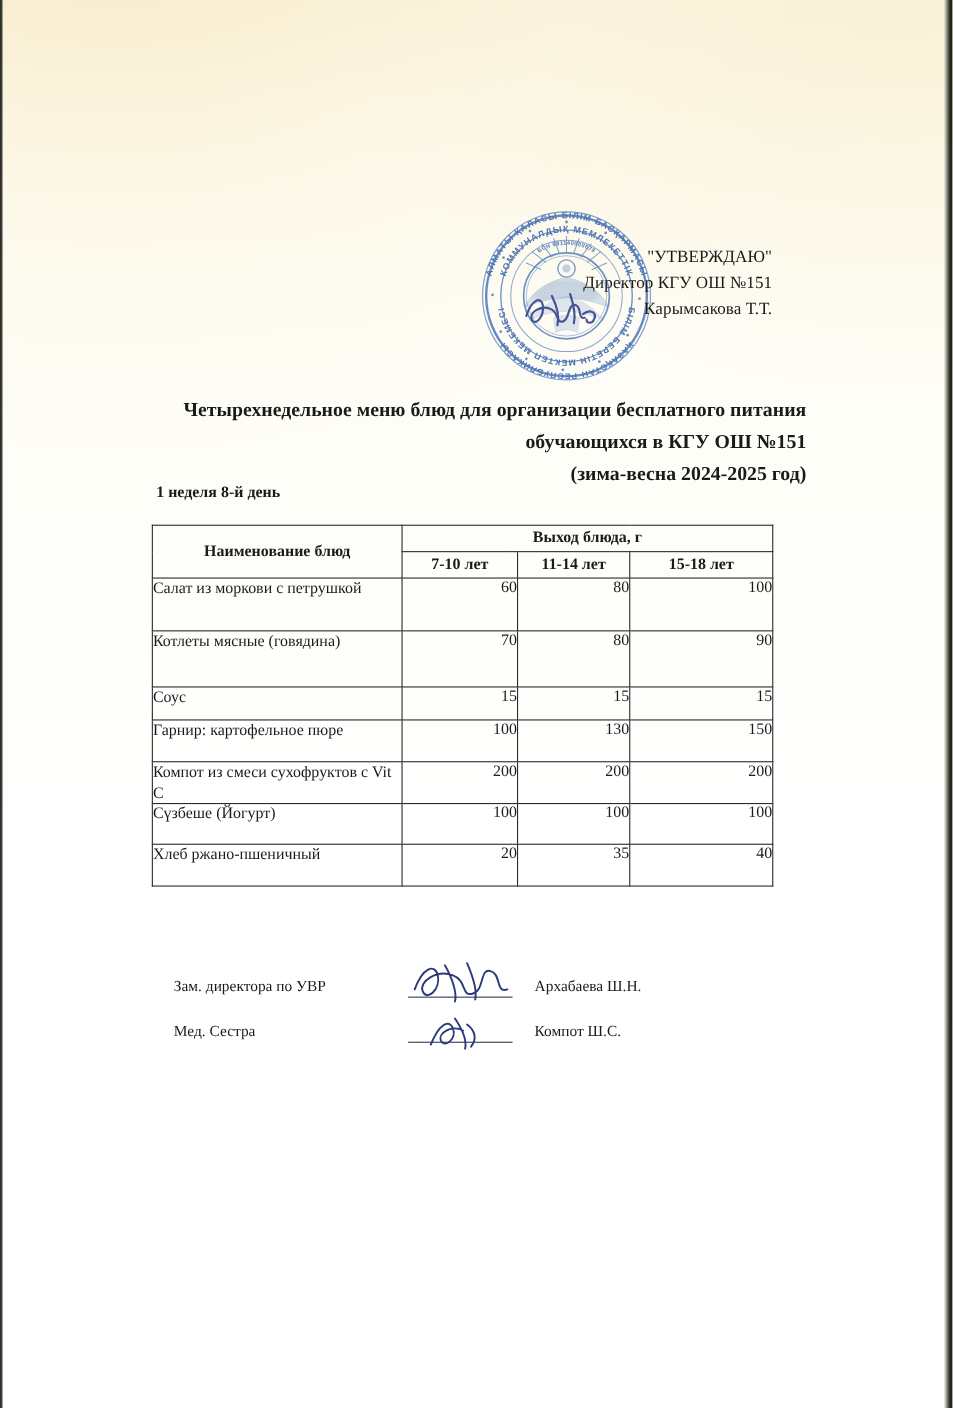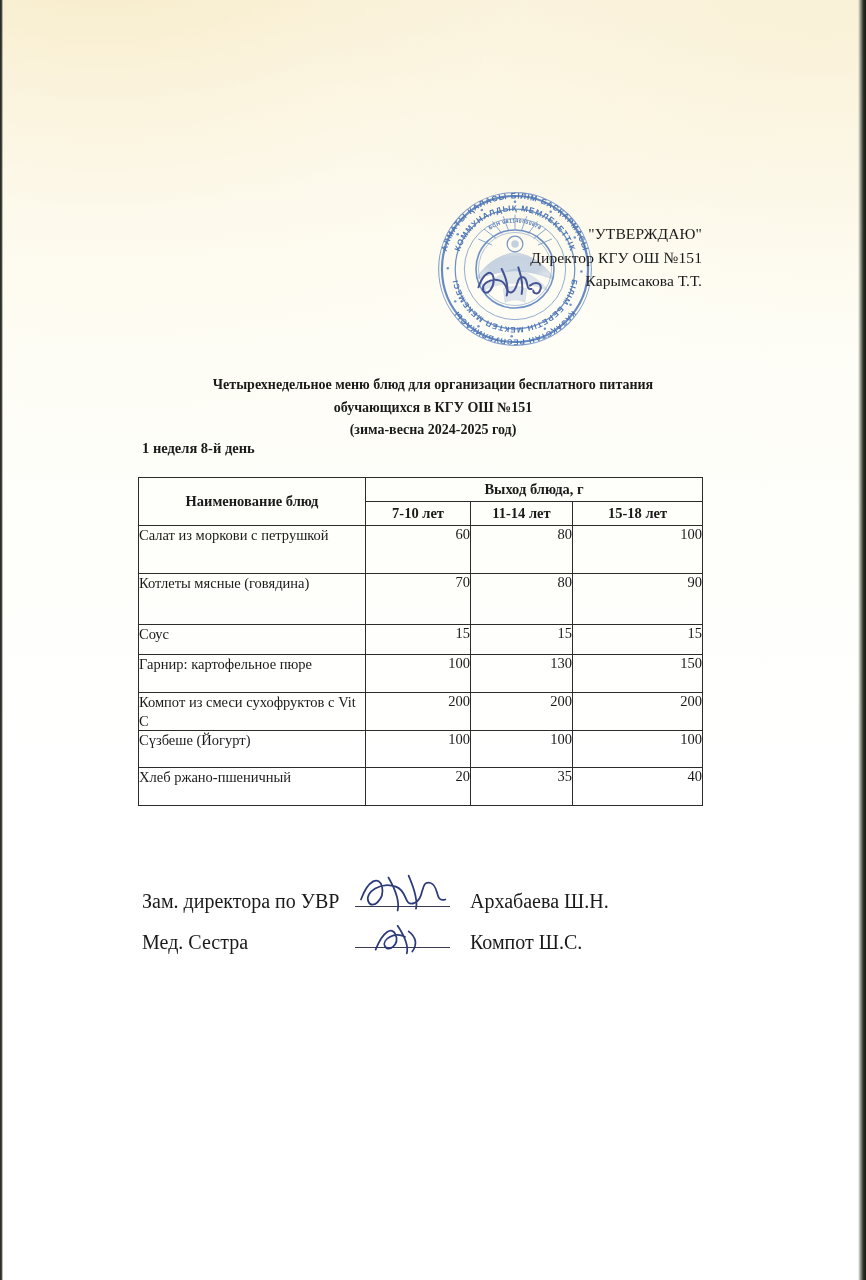--- a/index.html
+++ b/index.html
@@ -76,25 +76,25 @@
     width: 166px;
     height: 166px;
     z-index: 3;
     opacity: .93;
   }
 
   
   #doc-title {
     position: absolute;
     left: 133px;
-    top: 374px;
+    top: 358px;
     width: 600px;
-    text-align: center;
+    text-align: right;
     font-weight: bold;
-    font-size: 14px;
+    font-size: 18px;
     line-height: 1.62;
     z-index: 2;
   }
   #doc-title .ln { display: block; }
 
   
   #week-day {
     position: absolute;
     left: 142px;
     top: 440px;
@@ -156,21 +156,22 @@
   #signatures {
     position: absolute;
     left: 142px;
     top: 890px;
     width: 560px;
     z-index: 2;
   }
   .sig-row {
     position: relative;
     height: 41px;
-    font-size: 20px;
+    font-size: 14px;
+    margin-left: 16px;
   }
   .sig-role {
     position: absolute;
     left: 0;
     top: 0;
     white-space: nowrap;
   }
   .sig-line {
     position: absolute;
     left: 213px;

